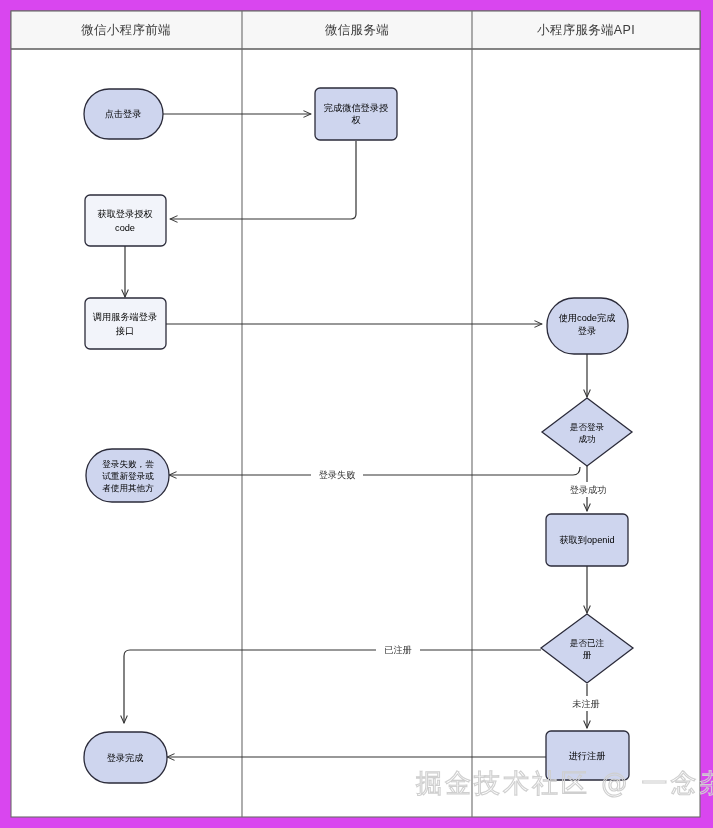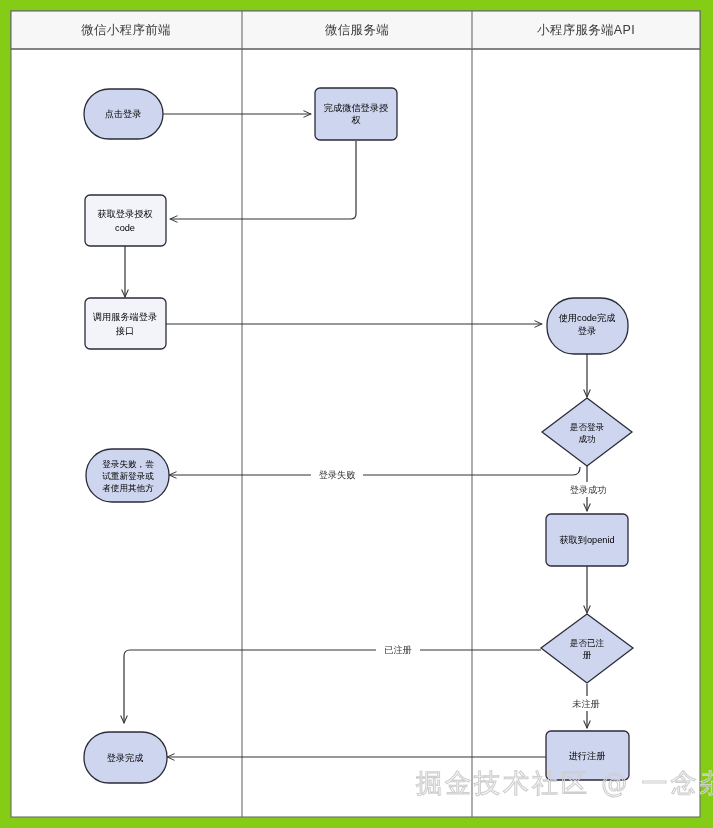--- a/index.html
+++ b/index.html
@@ -1,21 +1,21 @@
 <!DOCTYPE html>
 <html><head>
 <meta charset="utf-8">
 <title>WeChat MiniProgram Login Flowchart</title>
 <style>
   html,body{margin:0;padding:0;background:#ffffff;}
   body{
     font-family:"Liberation Sans","DejaVu Sans",sans-serif;
     width:713px;height:828px;overflow:hidden;position:relative;
   }
-  #stage{position:relative;width:713px;height:828px;background:#84cc16;}
+  #stage{position:relative;width:713px;height:828px;background:#d946ef;}
   #flow-svg{position:absolute;left:0;top:0;width:713px;height:828px;}
   .lane-title{
     font-size:12.5px;color:#3b3b3b;letter-spacing:.3px;
   }
   .node-label{
     font-size:9.2px;color:#2b2b3a;line-height:12px;text-anchor:middle;
   }
   .node-label-sm{
     font-size:8.6px;color:#2b2b3a;line-height:11px;text-anchor:middle;
   }

